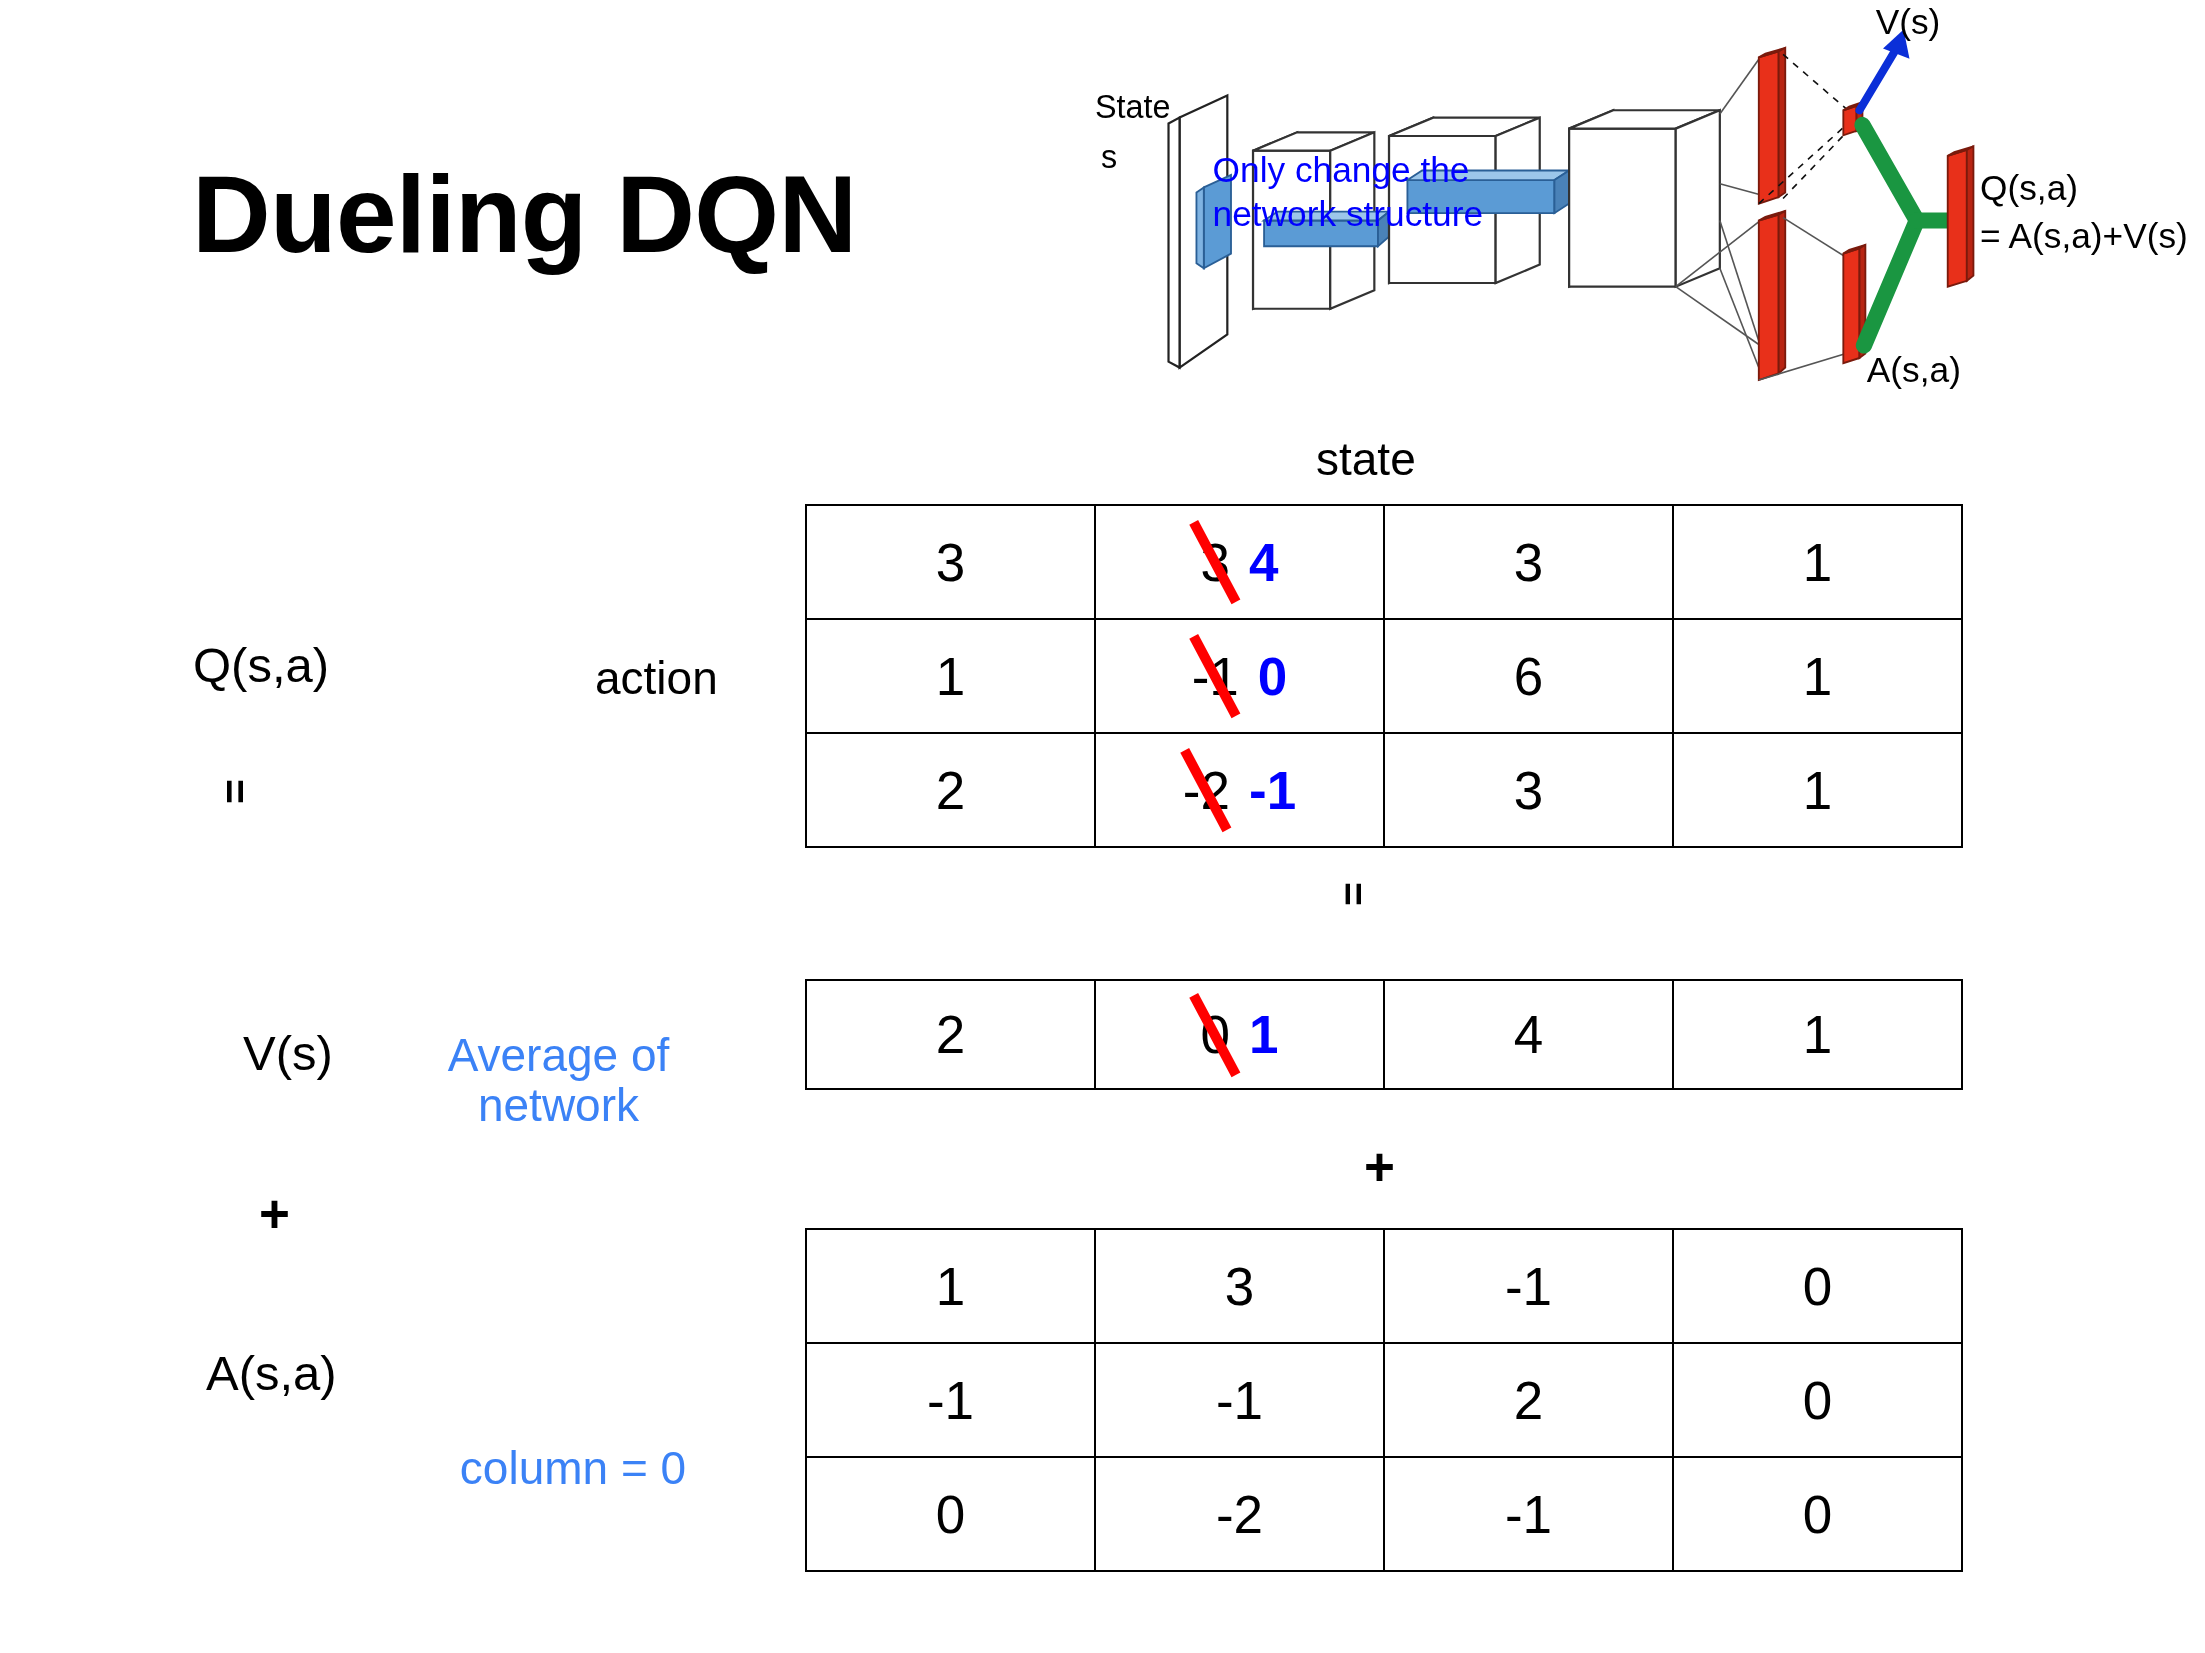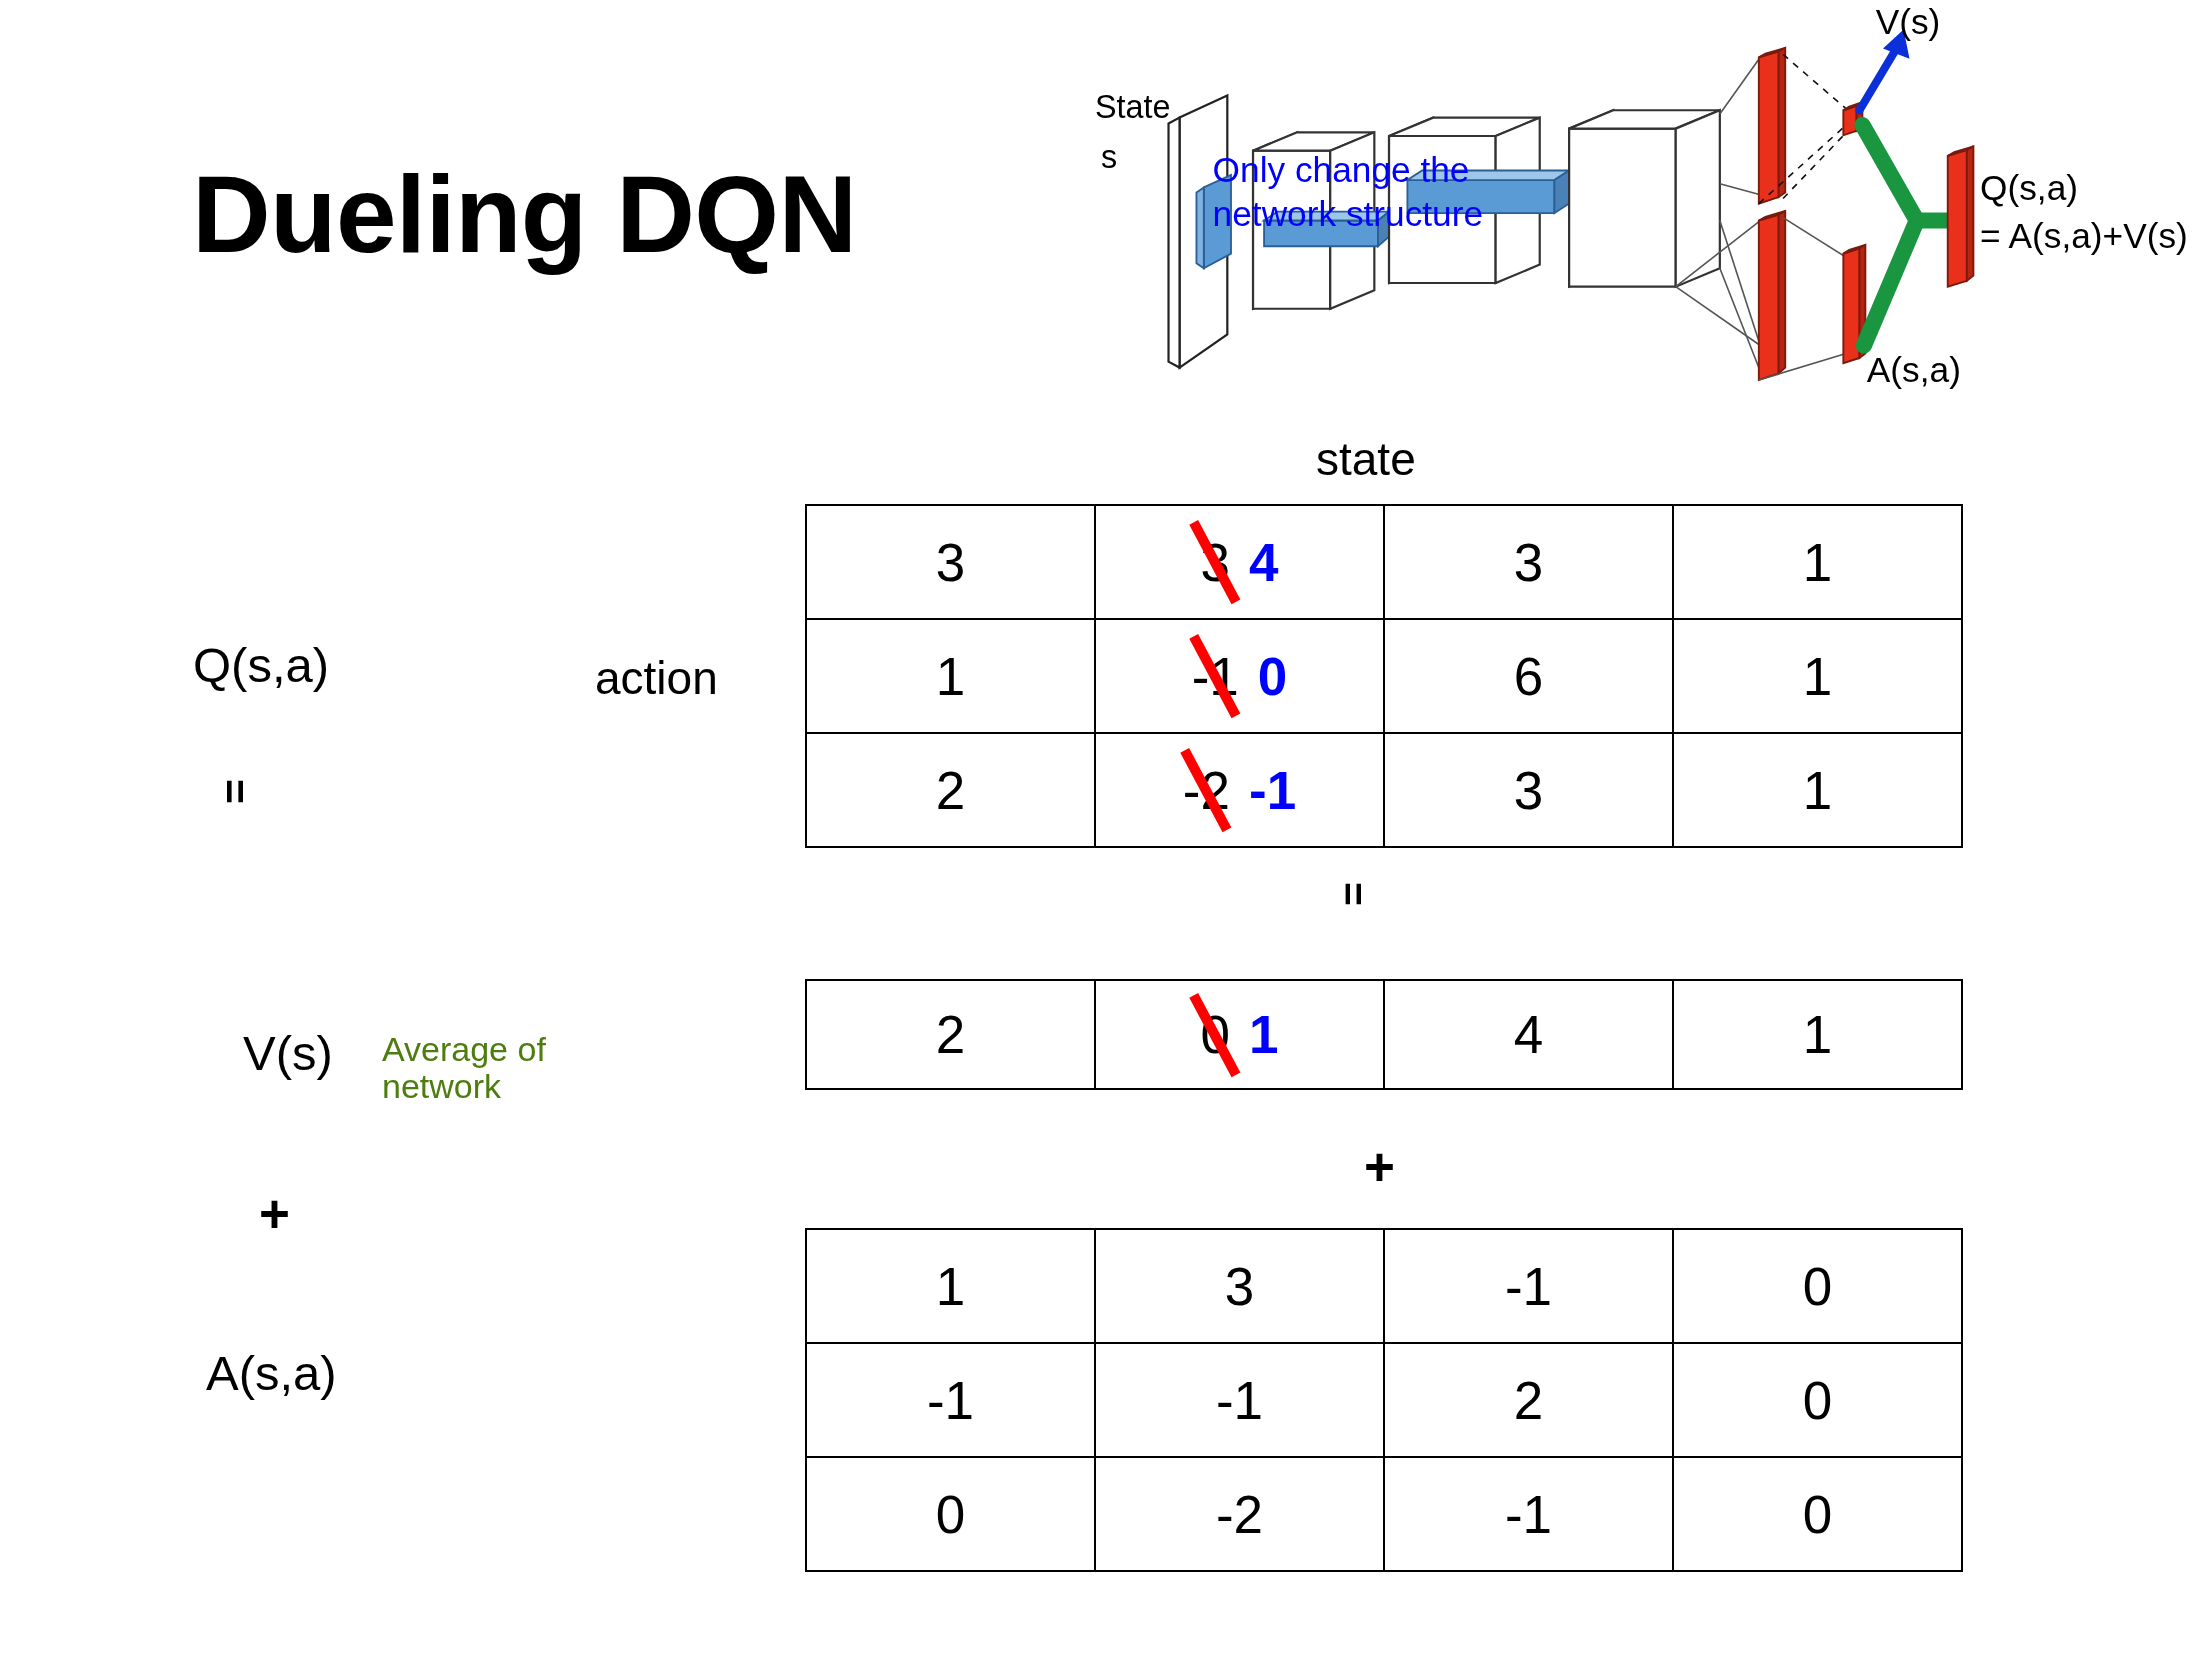--- a/index.html
+++ b/index.html
@@ -25,21 +25,21 @@
   
   #label-q{ left:193px; top:637px; font-size:49px; white-space:nowrap;}
   #label-eq-left{ left:259px; top:779px; font-size:43px; font-weight:700;
                   transform:rotate(90deg); transform-origin:left top; white-space:nowrap;}
   #label-v{ left:243px; top:1025px; font-size:49px; white-space:nowrap;}
   #label-plus-left{ left:259px; top:1183px; font-size:53px; font-weight:600; white-space:nowrap;}
   #label-a{ left:206px; top:1345px; font-size:49px; white-space:nowrap;}
   #label-action{ left:595px; top:651px; font-size:46px; white-space:nowrap;}
   #label-state{ left:1316px; top:432px; font-size:46px; white-space:nowrap;}
 
-  .note-blue{ color:#4d7c0f; font-size:34px; line-height:1.08; }
+  .note-blue{ color:#3b82f6; font-size:46px; line-height:1.08;text-align:center; }
   #note-average{ left:382px; top:1031px; width:353px;}
   #note-sumzero{ left:382px; top:1444px; width:382px;}
 
   
   #op-eq-mid{ left:1376px; top:882px; font-size:41px; font-weight:700;
               transform:rotate(90deg); transform-origin:left top; white-space:nowrap;}
   #op-plus-mid{ left:1364px; top:1136px; font-size:53px; font-weight:600; white-space:nowrap;}
 
   
   .grid{ position:absolute; border-collapse:collapse; table-layout:fixed; }
@@ -193,20 +193,21 @@
 <div class="abs" id="label-v">V(s)</div>
 <div class="abs" id="label-plus-left">+</div>
 <div class="abs" id="label-a">A(s,a)</div>
 
 <div class="abs note-blue" id="note-average">
   <div>Average of</div>
   <div>network</div>
 </div>
 
 <div class="abs note-blue" id="note-sumzero">
+  <div>column = 0</div>
 </div>
 
 <div class="abs" id="op-eq-mid">=</div>
 <div class="abs" id="op-plus-mid">+</div>
 
 <table class="grid" id="table-q">
     <tbody>
       <tr>
         <td>
           <div class="cell-inner">

